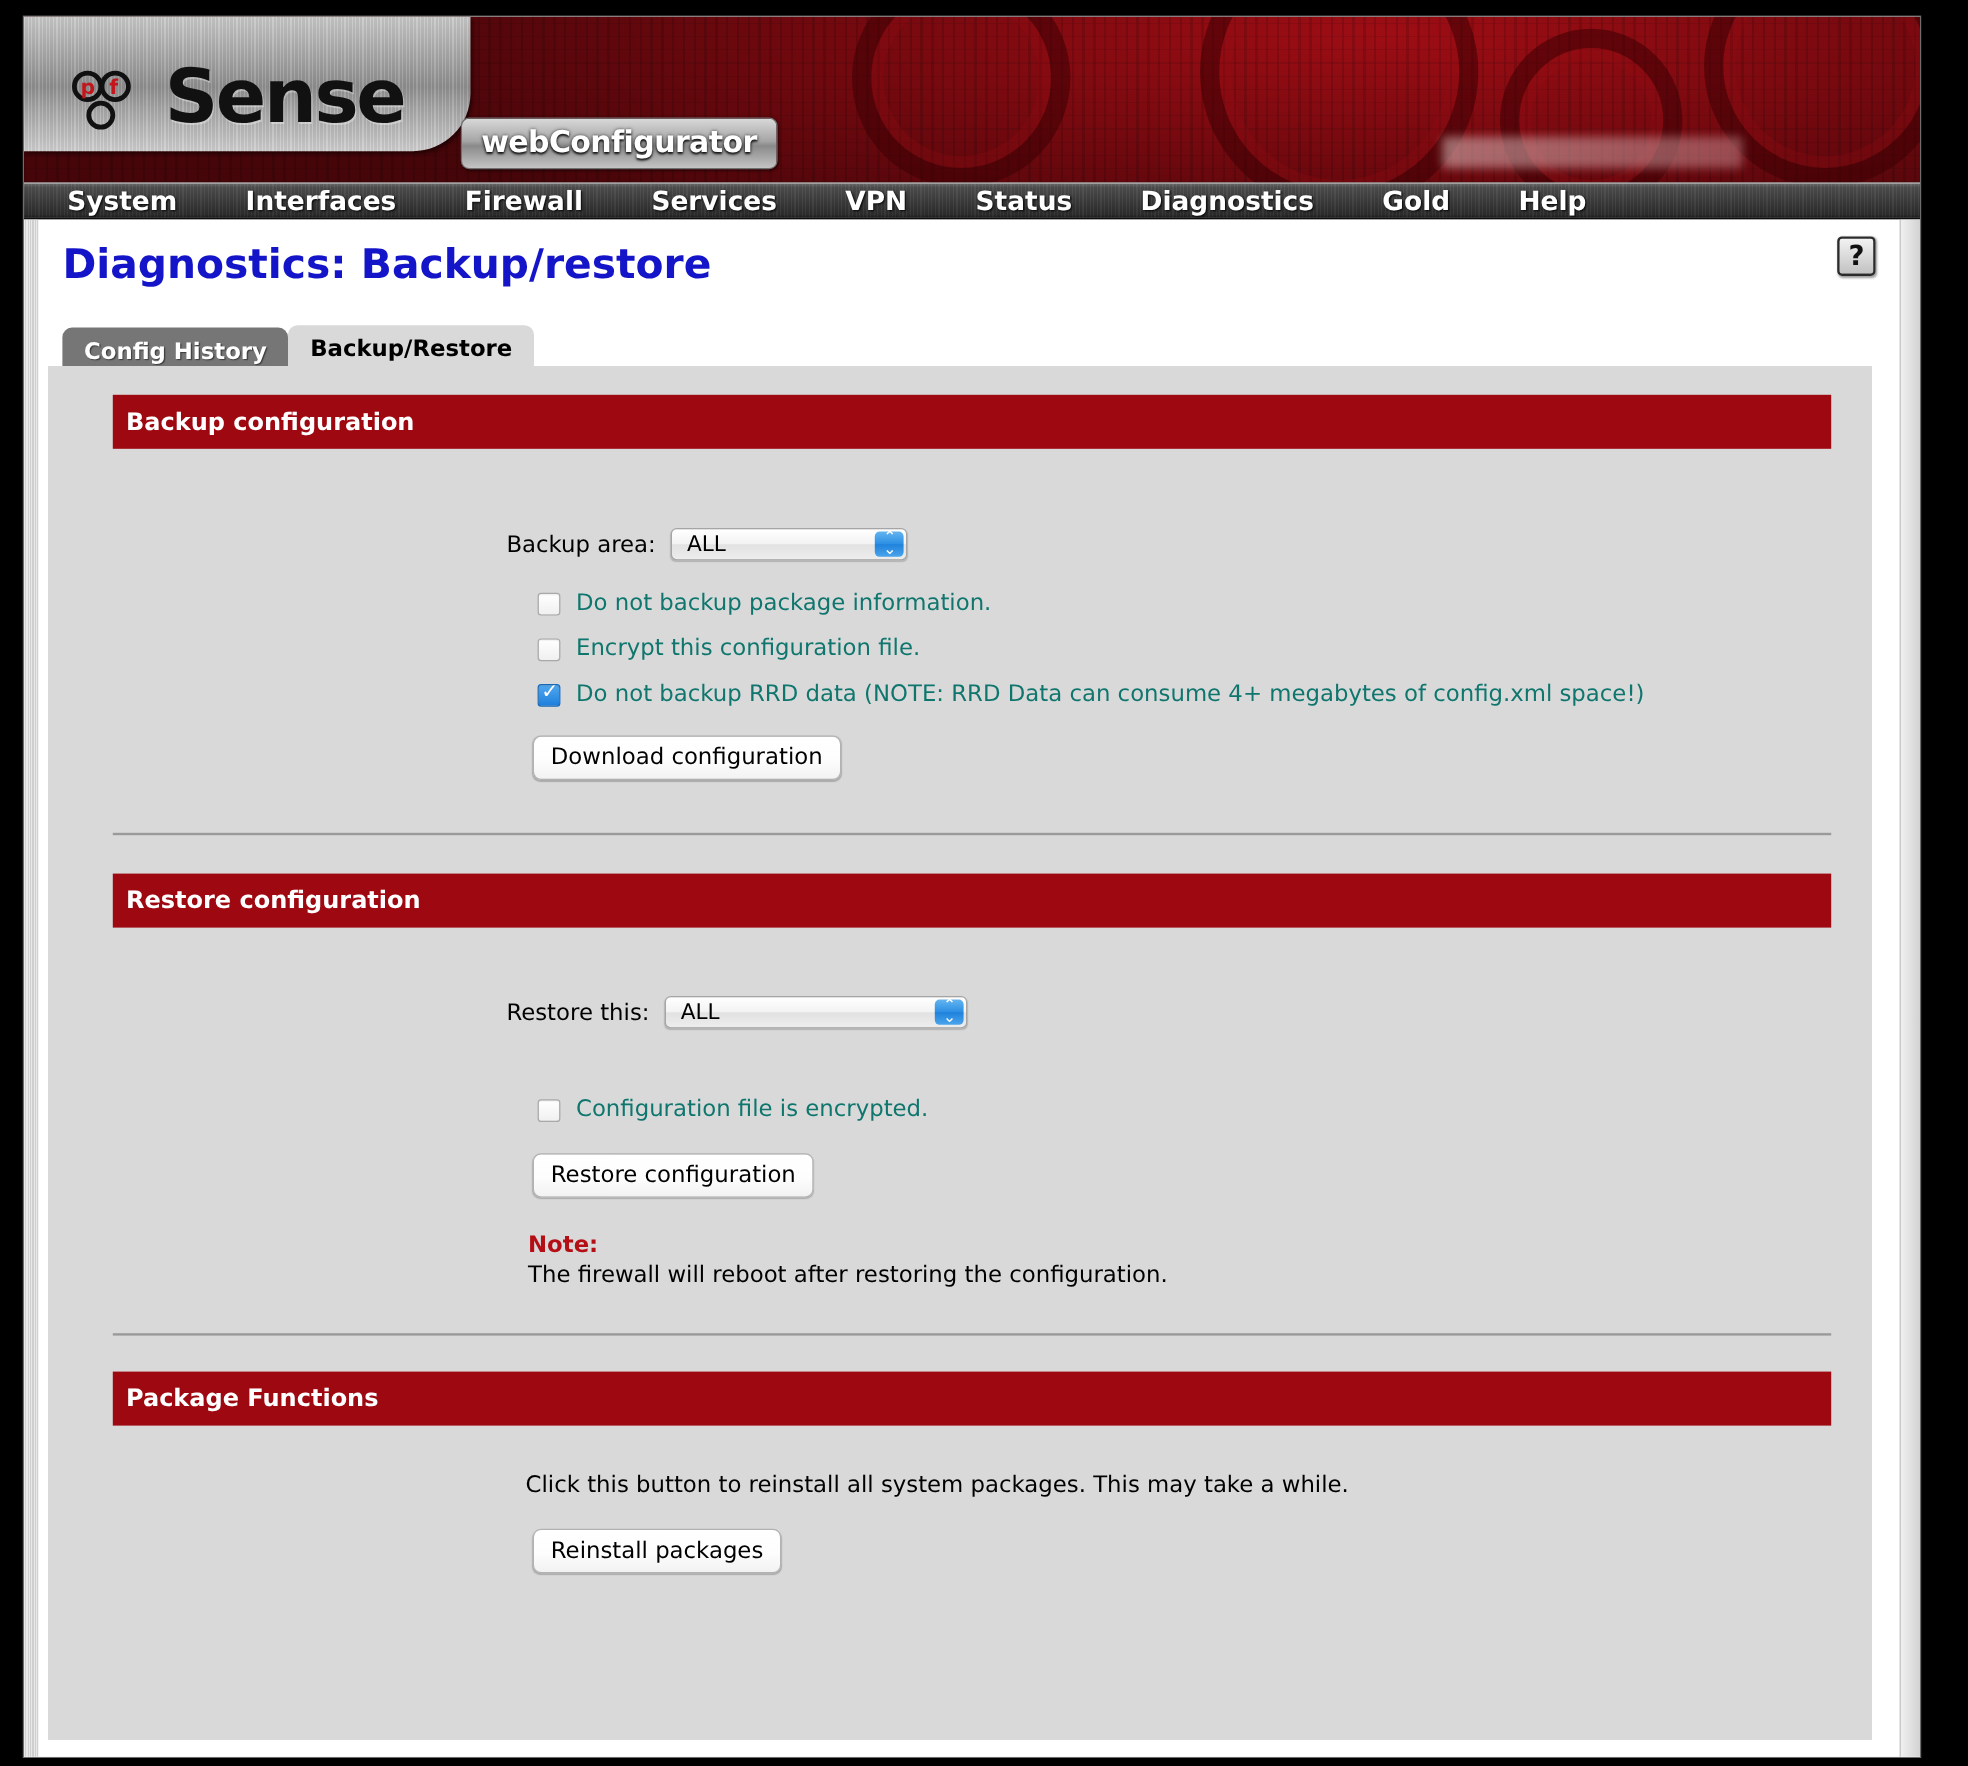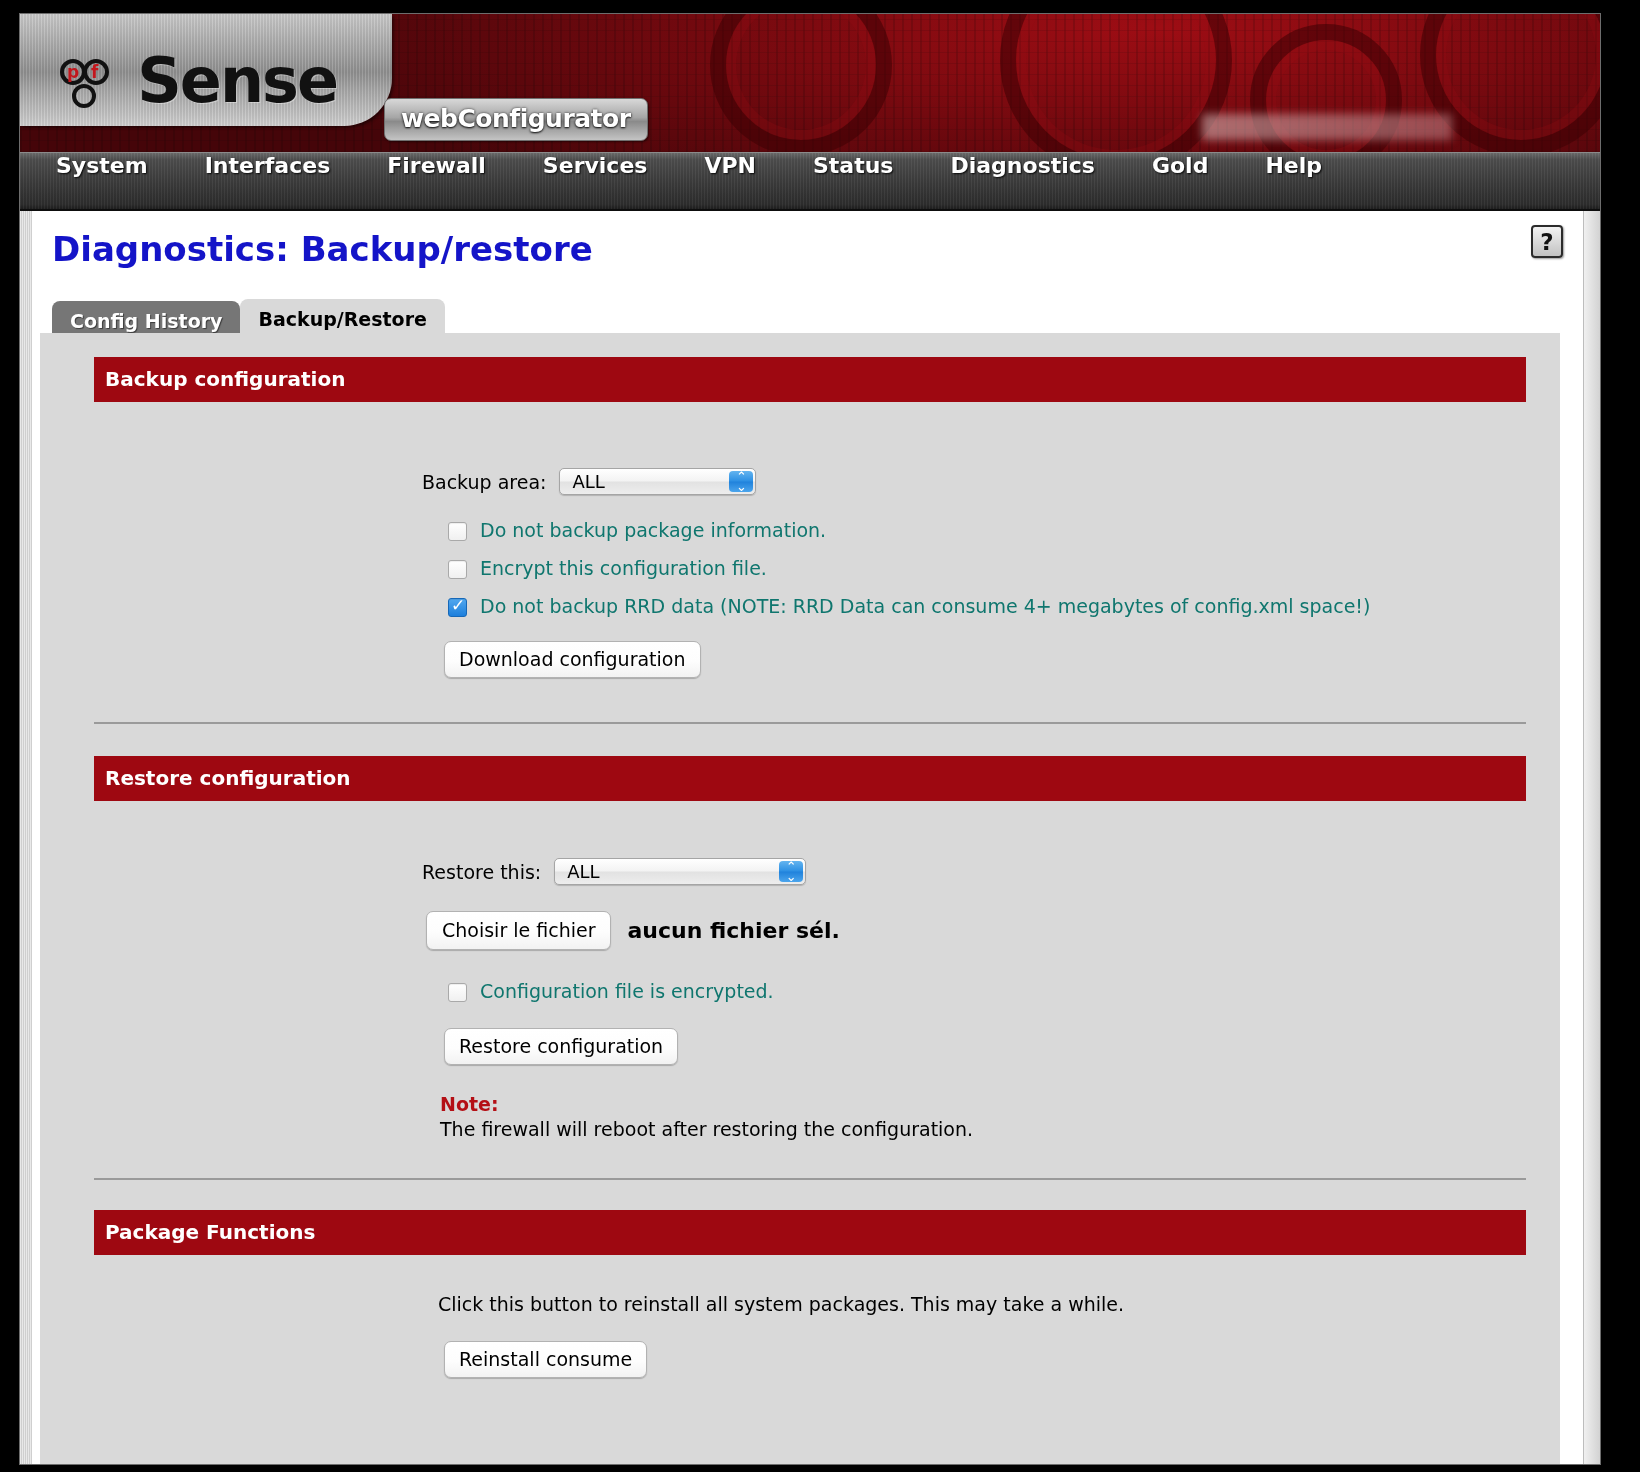--- a/index.html
+++ b/index.html
@@ -120,26 +120,26 @@
     right: 148px; top: 100px;
     width: 250px; height: 26px;
     background: linear-gradient(to right, rgba(220,190,190,.55), rgba(200,140,145,.5));
     filter: blur(4px);
     border-radius: 3px;
   }
 
   
   #navbar {
     position: relative;
-    height: 59px;
+    height: 31px;
     background: linear-gradient(to bottom, #6a6a6a 0%, #4c4c4c 12%, #3a3a3a 55%, #2c2c2c 92%, #1e1e1e 100%);
     border-top: 1px solid #8b8b8b;
     border-bottom: 2px solid #0d0d0d;
     display: flex;
-    align-items: flex-start;
+    align-items: flex-end;
     padding-left: 36px;
     box-sizing: border-box;
   }
   #navbar::after {
     content: "";
     position: absolute;
     inset: 0;
     background: repeating-linear-gradient(90deg,
         rgba(255,255,255,.05) 0 1px, rgba(0,0,0,.03) 1px 3px);
     pointer-events: none;
@@ -497,24 +497,20 @@
           <span class="aqua-select" style="width:252px">
             <span>ALL</span>
             <span class="arrows">
                 <span>⌃</span>
                 <span>⌄</span>
               </span>
           </span>
         </div>
 
         <div style="height:26px"></div>
-        <div class="file-row">
-          <span class="btn" style="padding:7px 15px 8px 15px;">Choisir le fichier</span>
-          <span class="file-name">aucun fichier sél.</span>
-        </div>
 
         <div style="height:30px"></div>
         <div class="cb-row">
           <span class="cb"></span>
           <span class="cb-label">Configuration file is encrypted.</span>
         </div>
 
         <div style="height:26px"></div>
         <div style="margin-left:404px">
           <span class="btn">Restore configuration</span>
@@ -530,21 +526,21 @@
         <div class="divider"></div>
 
         <div style="height:30px"></div>
         <div class="section-header">Package Functions</div>
 
         <div style="height:38px"></div>
         <div class="body-text" style="margin-left:398px">Click this button to reinstall all system packages. This may take a while.</div>
 
         <div style="height:26px"></div>
         <div style="margin-left:404px">
-          <span class="btn">Reinstall consume</span>
+          <span class="btn">Reinstall packages</span>
         </div>
 
       </div>
 
       <div id="page-scroll"></div>
     </div>
 
   </div>
 </div>
 

